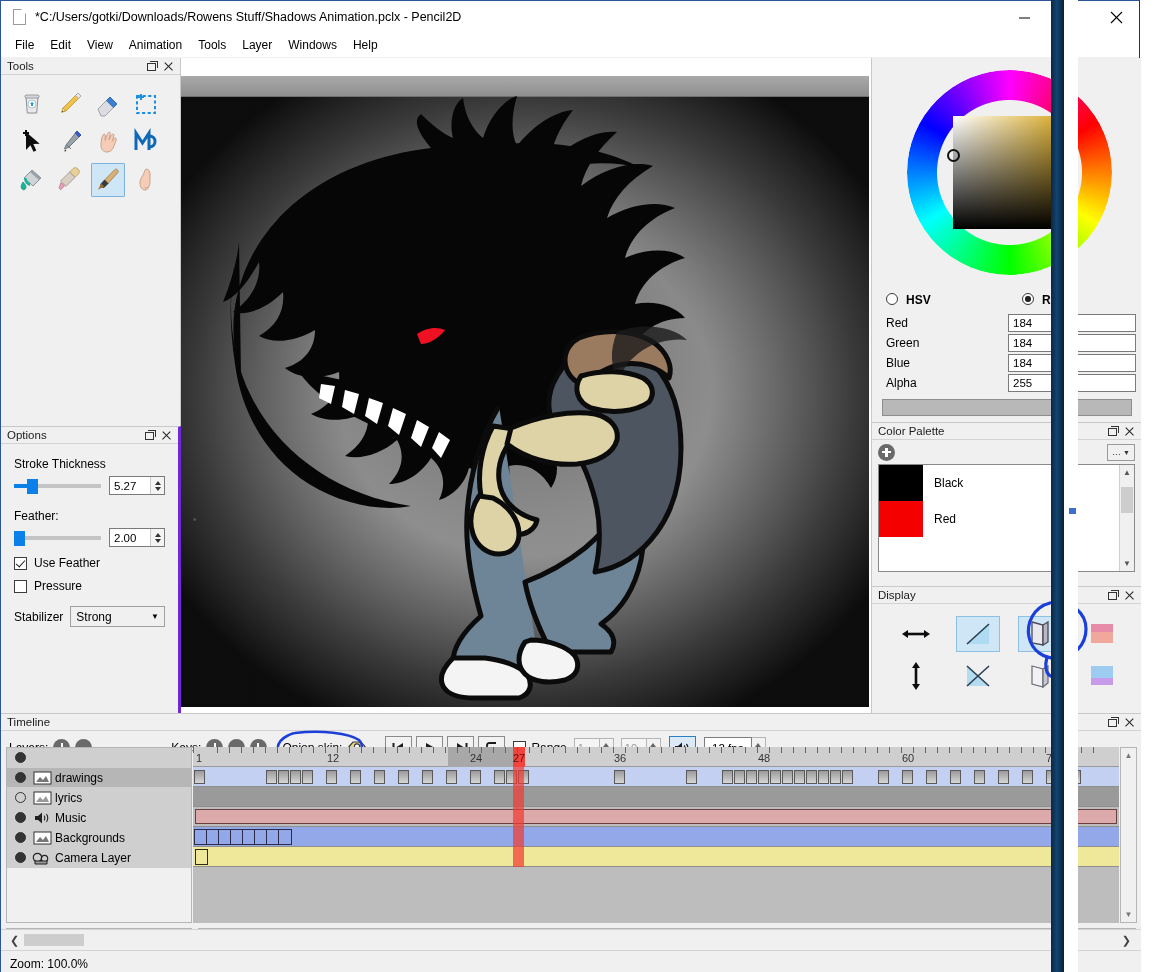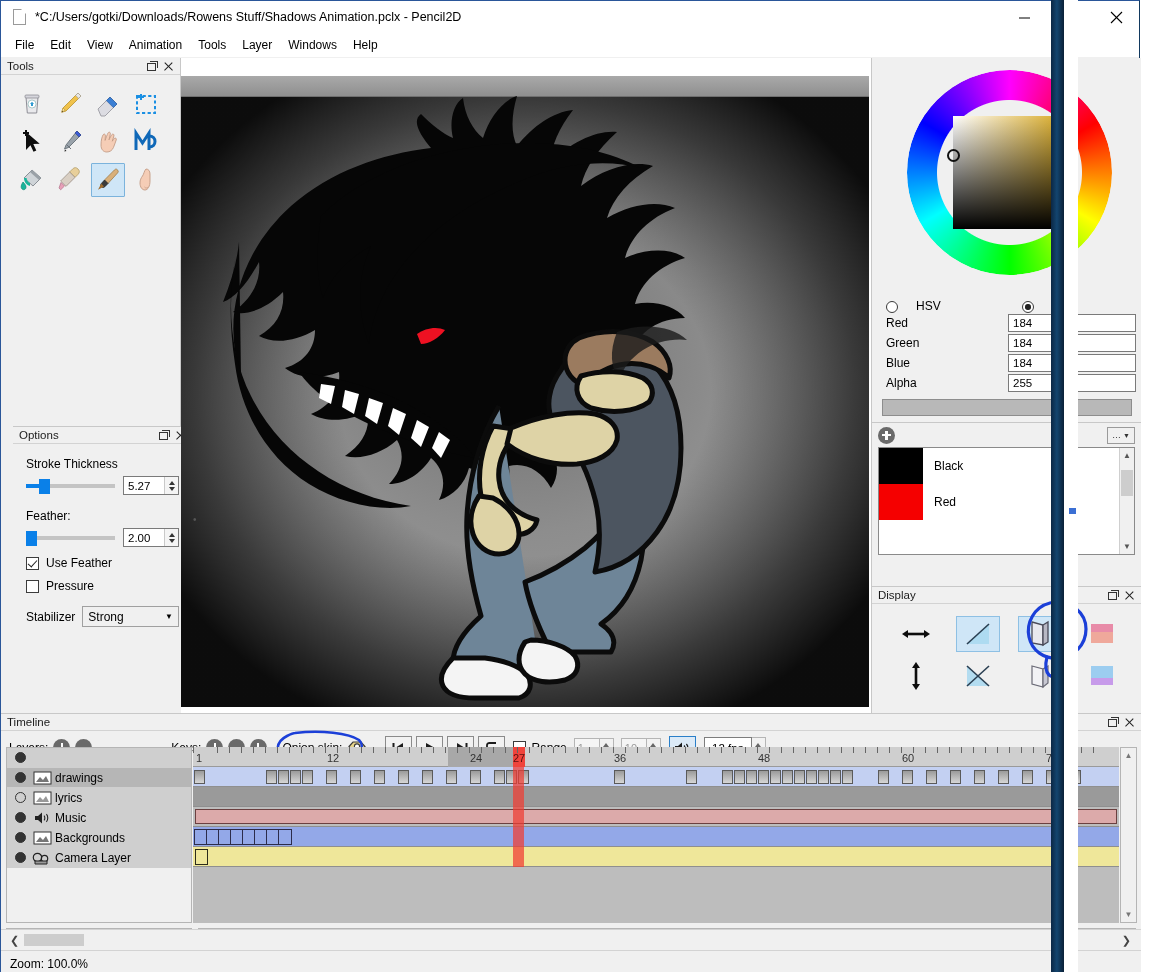--- a/index.html
+++ b/index.html
@@ -81,21 +81,21 @@
 
   
   #tools { left:0; top:57px; width:180px; height:368px; border-right:1px solid #c8c8c8; }
   .toolgrid { padding:12px 0 0 14px; display:grid; grid-template-columns:repeat(4,38px); grid-auto-rows:38px; }
   .tool { width:34px;height:34px; display:flex; align-items:center; justify-content:center;
           border:1px solid transparent; border-radius:1px; }
   .tool.sel { background:#cfe6f7; border:1px solid #7bb3dc; }
   .tool svg{display:block;}
 
   
-  #options { left:12px; top:425px; width:180px; height:287px; border-right:1px solid #6d28d9;
+  #options { left:0; top:425px; width:180px; height:287px; border-right:3px solid #6d28d9;
              border-top:1px solid #c8c8c8;}
   .opt-body{padding:13px 13px 0 13px;}
   .opt-lbl{font-size:12px;margin-bottom:5px;}
   .opt-row{display:flex;align-items:center;gap:8px;margin-bottom:3px;}
   .slider{position:relative;height:18px;flex:1;}
   .slider .track{position:absolute;top:7px;left:0;right:0;height:4px;background:#c4c4c4;}
   .slider .fill{position:absolute;top:7px;left:0;height:4px;background:#0a80e8;}
   .slider .knob{position:absolute;top:2px;width:11px;height:15px;background:#0a80e8;}
   .spin{width:56px;height:19px;border:1px solid #7a7a7a;background:#fff;display:flex;align-items:center;}
   .spin .v{flex:1;padding-left:4px;font-size:11.5px;}
@@ -129,21 +129,21 @@
   #colorwheel{left:870px;top:57px;width:270px;height:364px;border-left:1px solid #c8c8c8;}
   .cw-area{position:relative;height:235px;}
   .hue-ring2{position:absolute;left:35px;top:12px;width:205px;height:205px;border-radius:50%;
     background:conic-gradient(from 180deg,#00ff00,#00ffff,#0000ff,#ff00ff,#ff0000,#ffff00,#00ff00);
     -webkit-mask:radial-gradient(circle, transparent 0 72px, #000 73px);
             mask:radial-gradient(circle, transparent 0 72px, #000 73px);}
   .sv-square{position:absolute;left:81px;top:58px;width:113px;height:113px;
     background:linear-gradient(to bottom, rgba(0,0,0,0), #000),
                linear-gradient(to right,#ffffff,#d8a820);}
   .mk{position:absolute;width:13px;height:13px;border-radius:50%;border:2.4px solid #111;}
-  .radio-row{display:flex;align-items:flex-end;padding:0 0 0 14px;gap:18px;height:20px;}
+  .radio-row{display:flex;align-items:flex-start;padding:0 0 0 14px;gap:8px;height:20px;font-weight:bold;}
   .rad{width:12px;height:12px;border-radius:50%;border:1.4px solid #3a3a3a;background:#fff;position:relative;}
   .rad.on:after{content:"";position:absolute;left:2.3px;top:2.3px;width:5.4px;height:5.4px;border-radius:50%;background:#222;}
   .rgbrow{display:flex;align-items:center;height:20px;padding-left:14px;}
   .rgbrow .lab{width:122px;font-size:12px;}
   .spin2{width:128px;height:18px;border:1px solid #7a7a7a;background:#fff;display:flex;align-items:center;}
   .spin2 .v{flex:1;padding-left:4px;font-size:11.5px;}
   .prevbar{margin:6px 0 0 10px;width:250px;height:17px;background:#b8b8b8;border:1px solid #8d8d8d;}
 
   #palette{left:870px;top:421px;width:270px;height:164px;border-left:1px solid #c8c8c8;border-top:1px solid #c8c8c8;}
   .pal-tools{height:24px;display:flex;align-items:center;padding:0 6px;}
@@ -571,20 +571,27 @@
         <span class="lab">Alpha</span>
         <span class="spin2">
           <span class="v">255</span>
           <span class="ar"><i class="u"></i><i class="d"></i></span>
         </span>
       </div>
       <div class="prevbar"></div>
     </div>
 
     <div class="panel" id="palette">
+      <div class="ptitle">
+        <span>Color Palette</span>
+        <span class="sp">
+          <span class="pt-float"></span>
+          <span class="pt-close"></span>
+        </span>
+      </div>
       <div class="pal-tools">
         <span class="plus"></span>
         <span class="dotsbtn">
           <span>…</span>
           <span style="font-size:7px">▼</span>
         </span>
       </div>
       <div class="pal-list">
         <div class="pal-items">
           <div class="pal-item">

